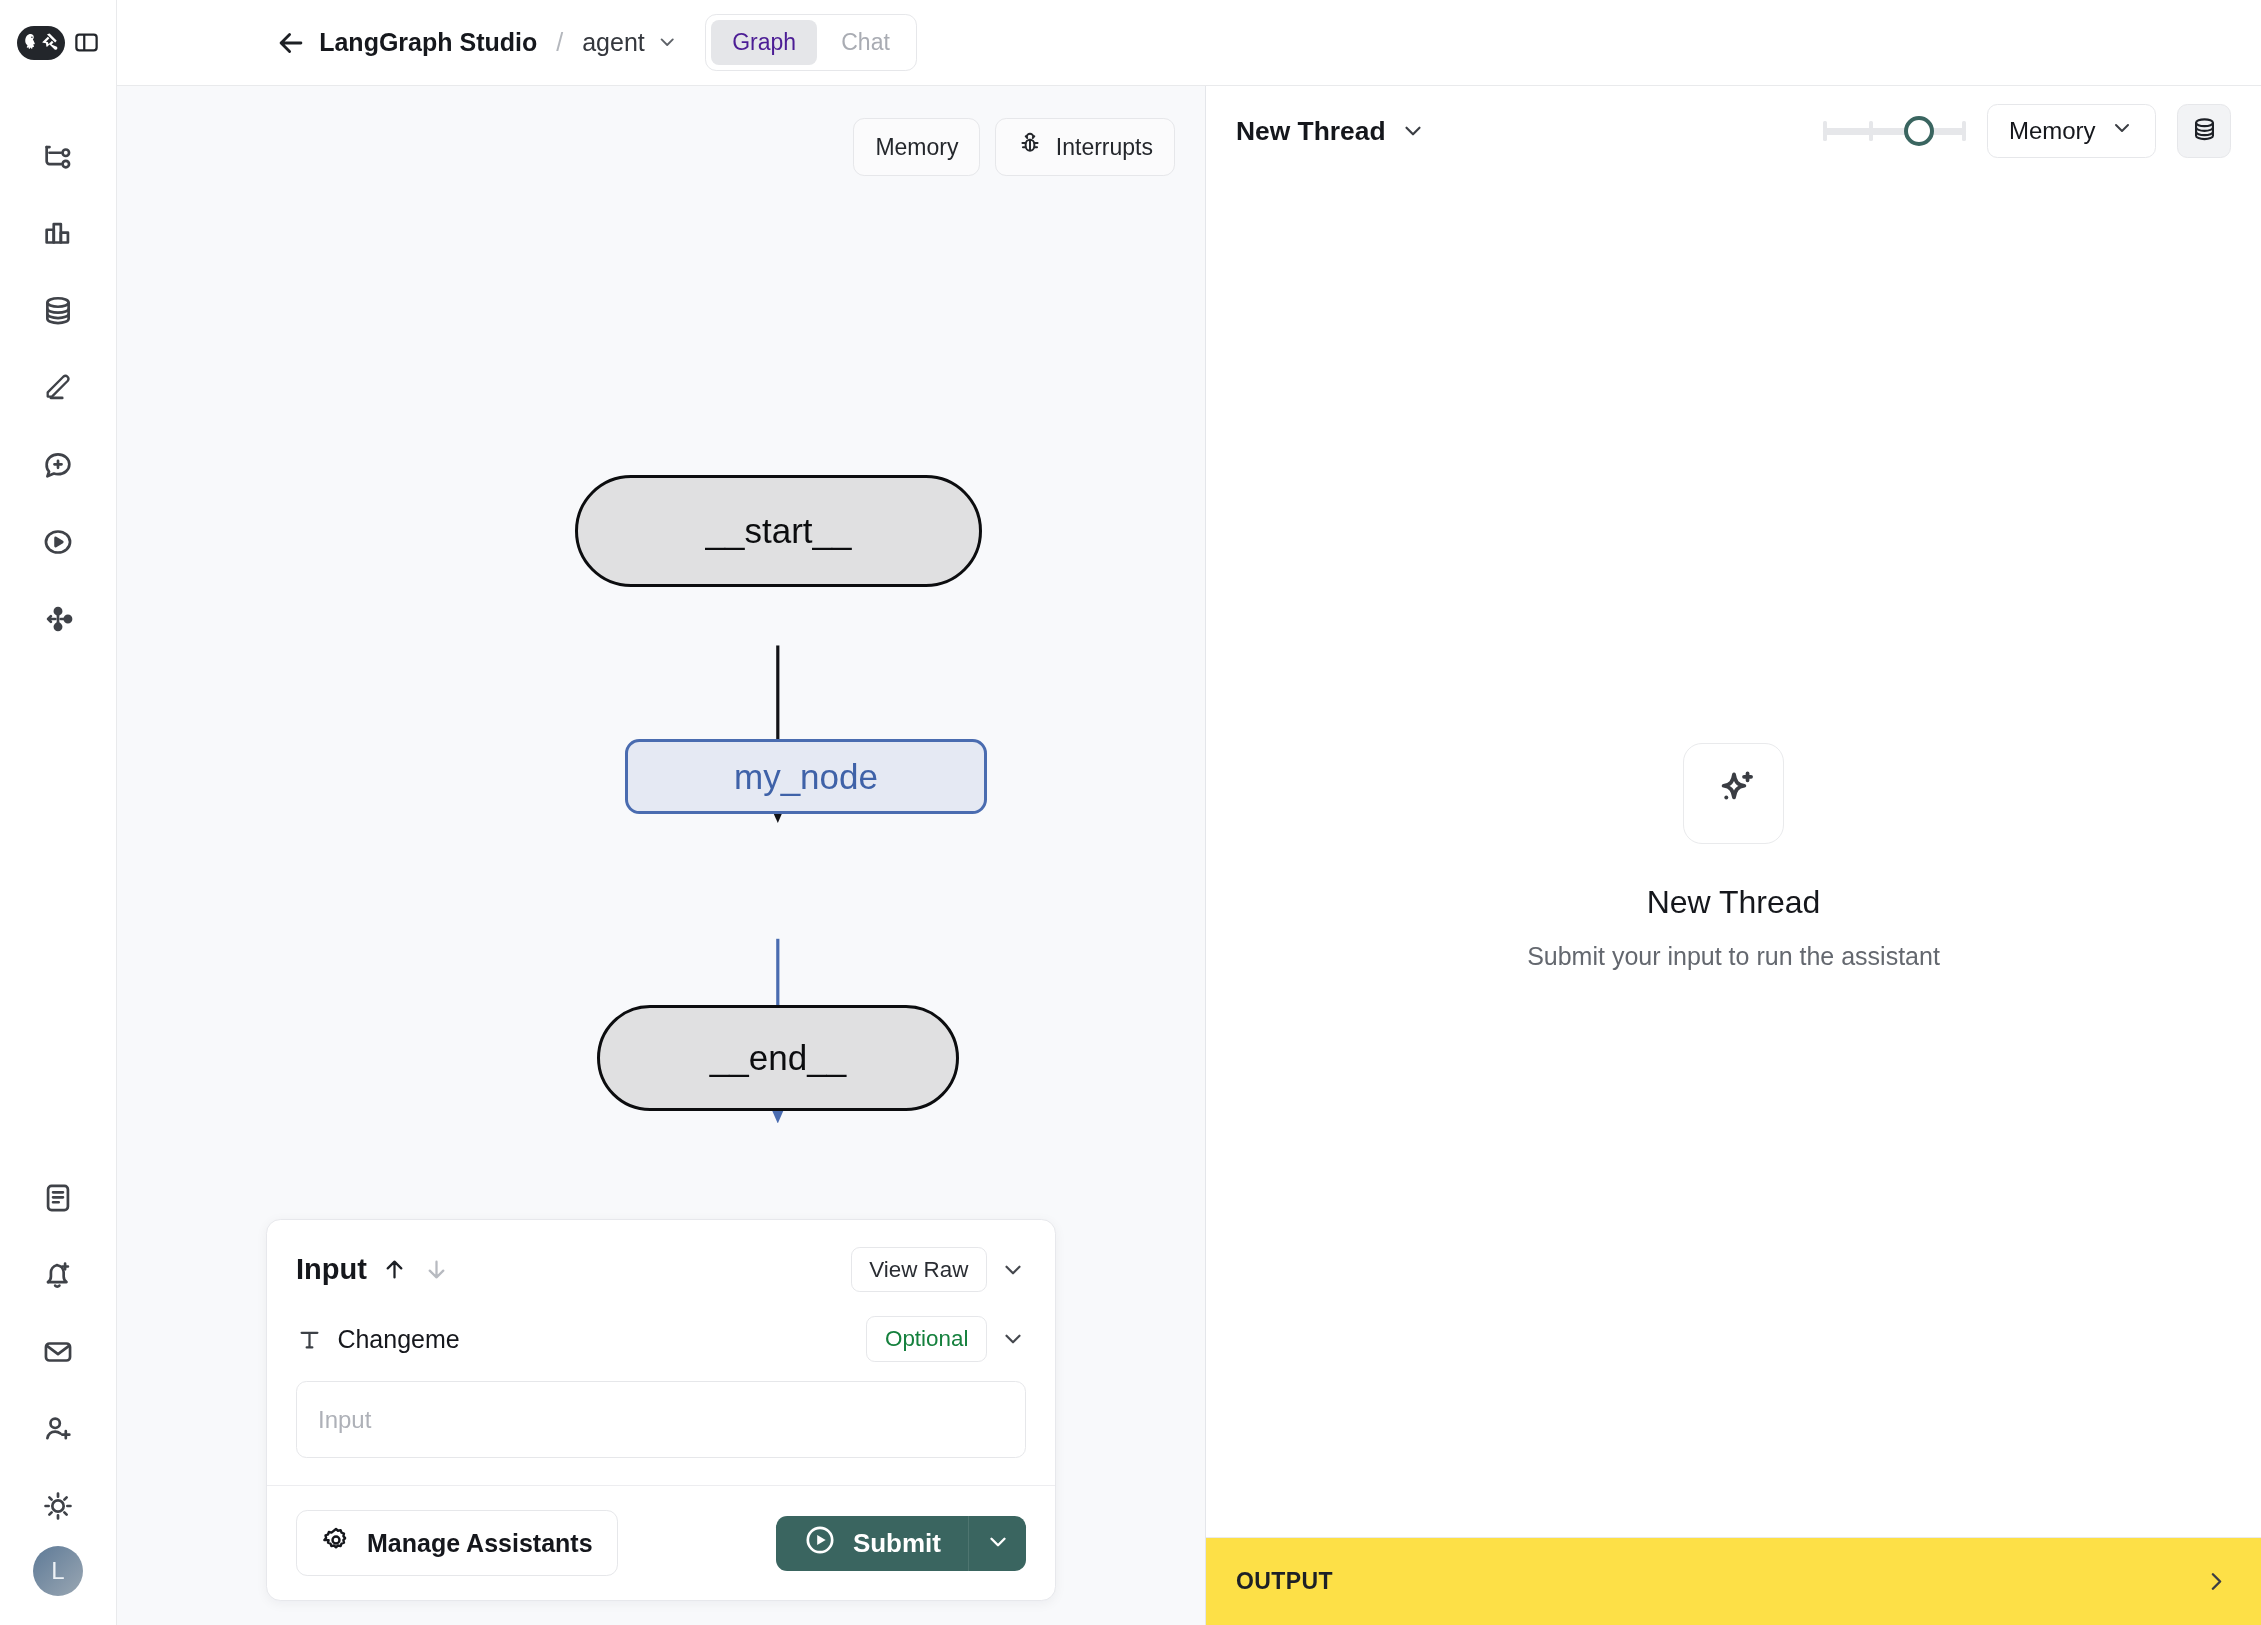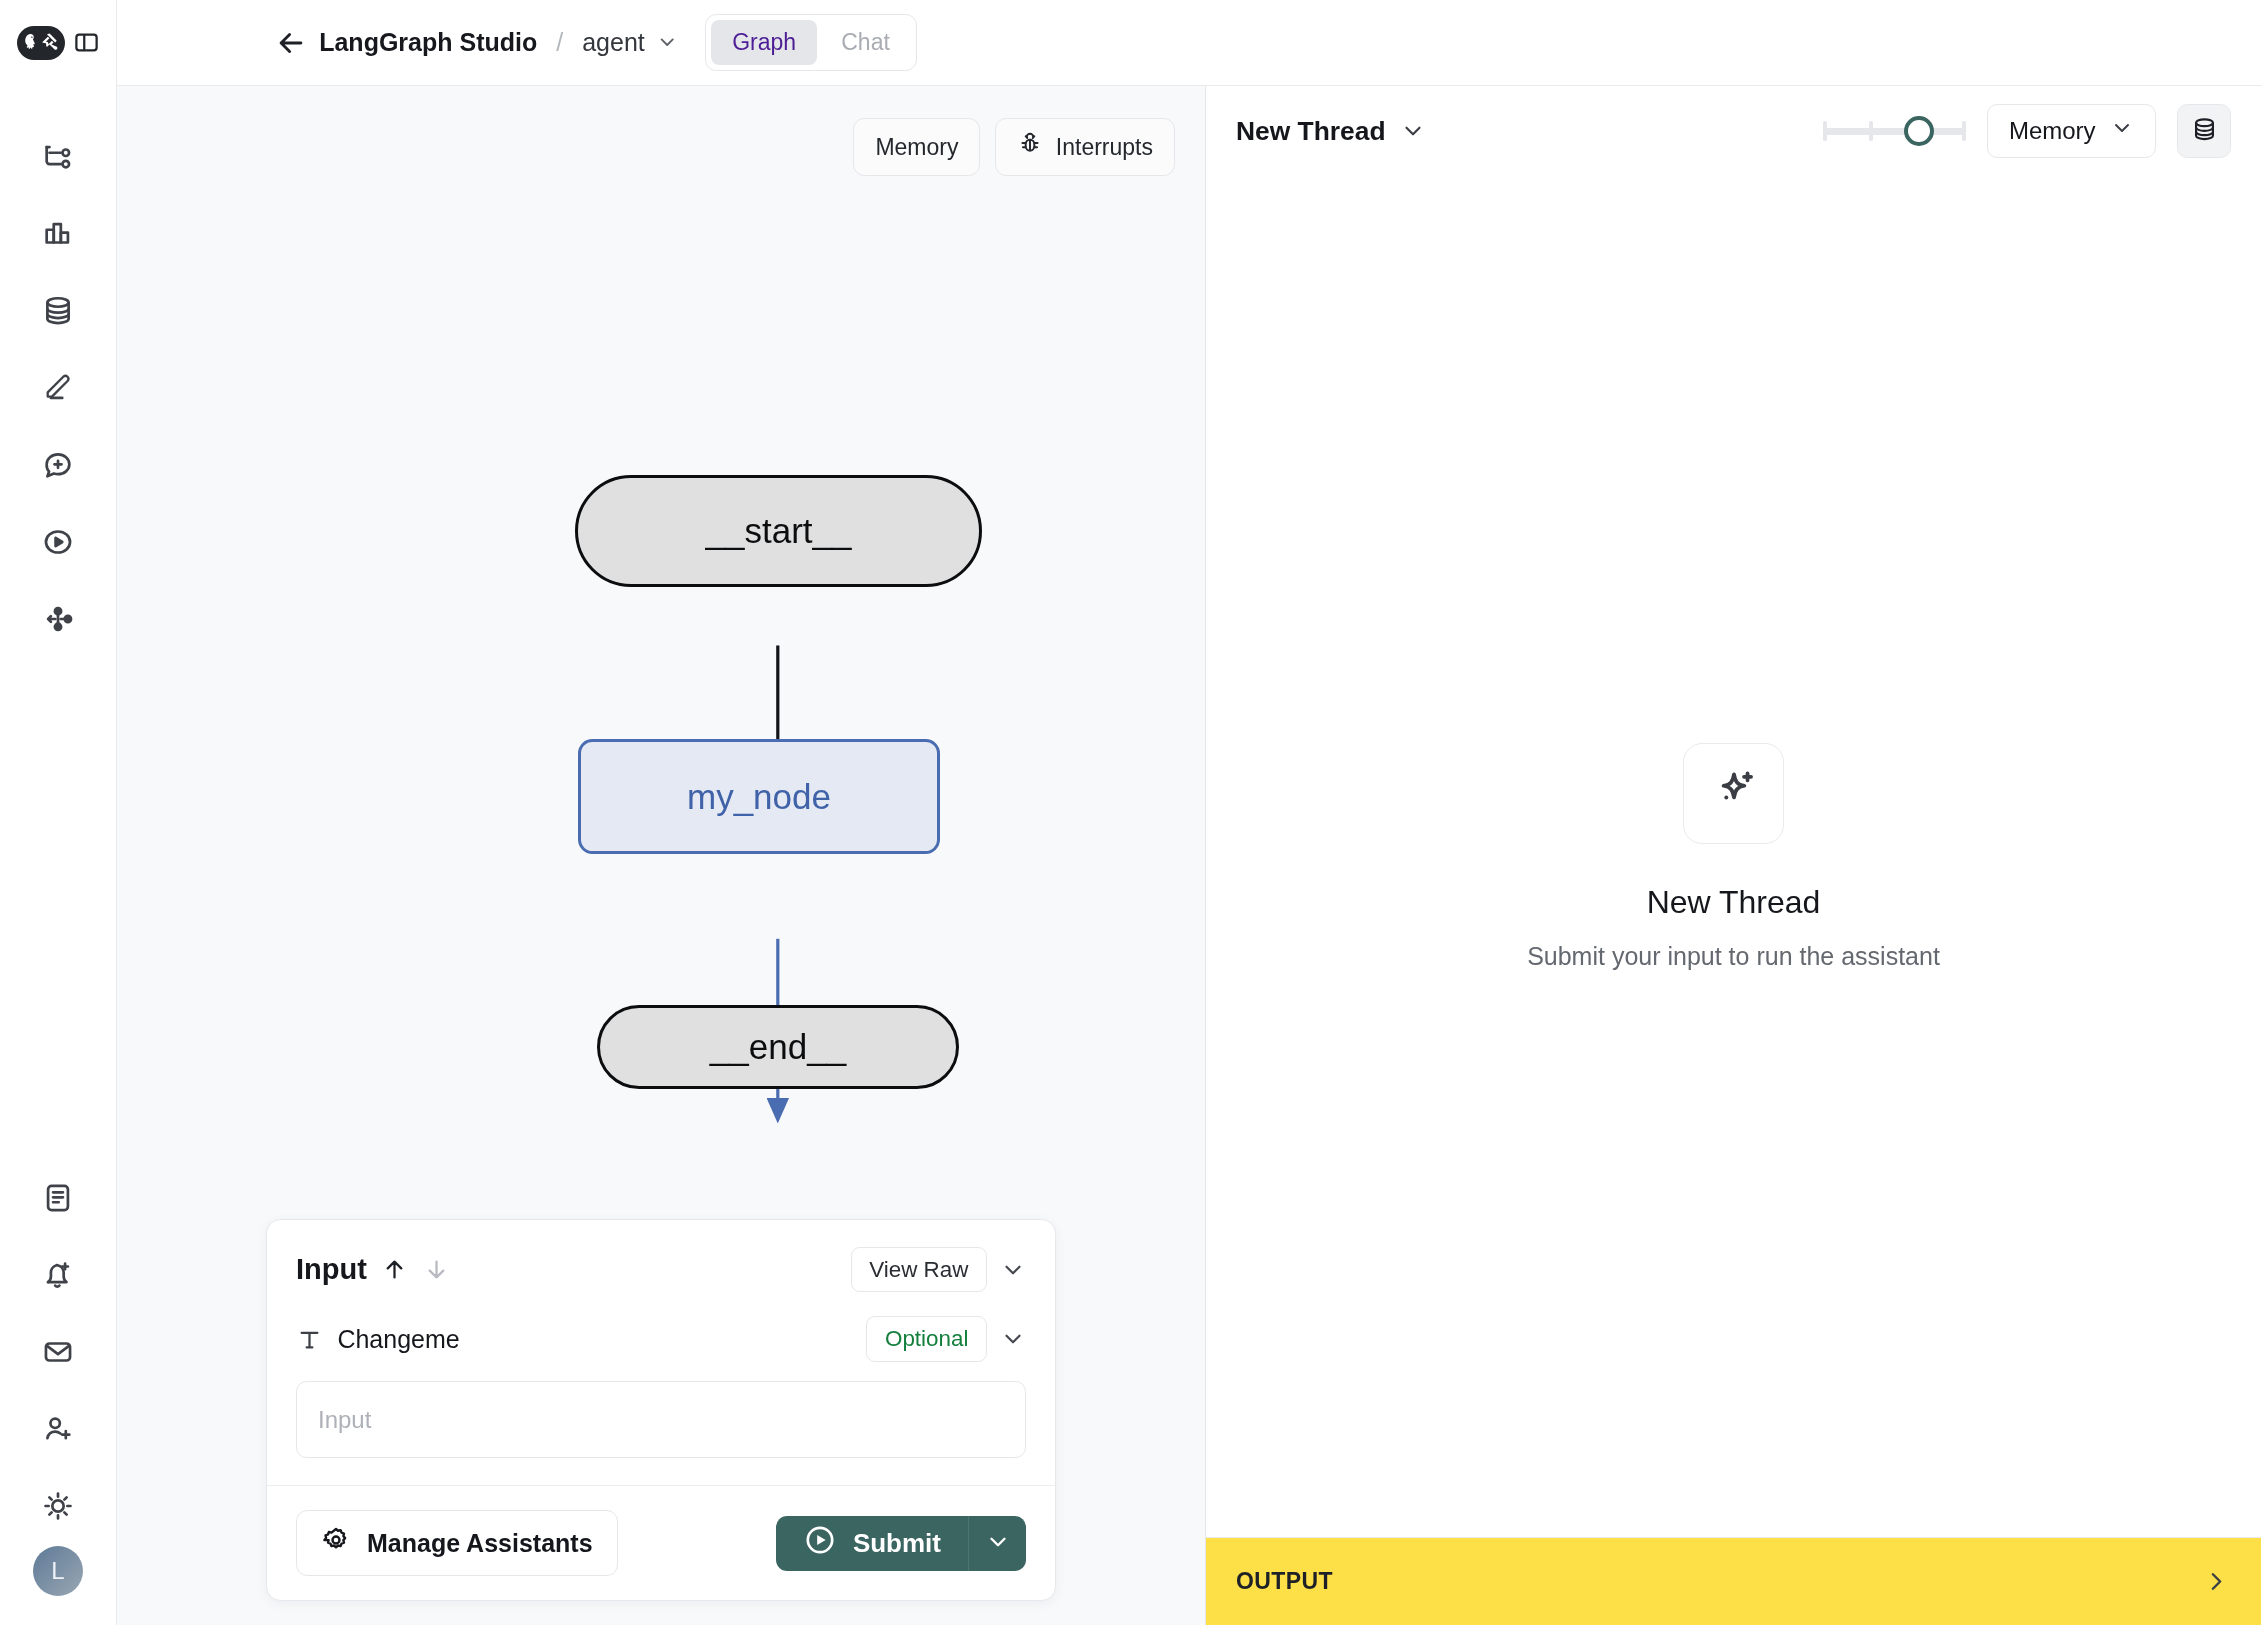--- a/index.html
+++ b/index.html
@@ -94,22 +94,22 @@
   }
   .node-terminal {
     background: #e0e0e1; border: 3.2px solid #0c0d0f; border-radius: 800px;
     color: #0c0d0f; font-weight: 400;
   }
   .node-mid {
     background: #e5e9f3; border: 3.2px solid #4a6cb0; border-radius: 14.4px;
     color: #3f62a8; font-weight: 400;
   }
   #node-start { left: 458px; top: 389px; width: 407px; height: 112px; }
-  #node-mid   { left: 461px; top: 653px; width: 362px; height: 115px; }
-  #node-end   { left: 480px; top: 919px; width: 362px; height: 84px; }
+  #node-mid   { left: 508px; top: 653px; width: 362px; height: 75px; }
+  #node-end   { left: 480px; top: 919px; width: 362px; height: 106px; }
 
   
   .input-panel {
     position: absolute; left: 149px; right: 149px; bottom: 24px;
     background: #ffffff; border: 1.6px solid #e7e8ec; border-radius: 14.4px;
     box-shadow: 0 2.4px 11.2px rgba(15,20,30,.05); z-index: 6;
   }
   .ip-head {
     display: flex; align-items: center; padding: 27px 29px 4.8px 29px;
   }

